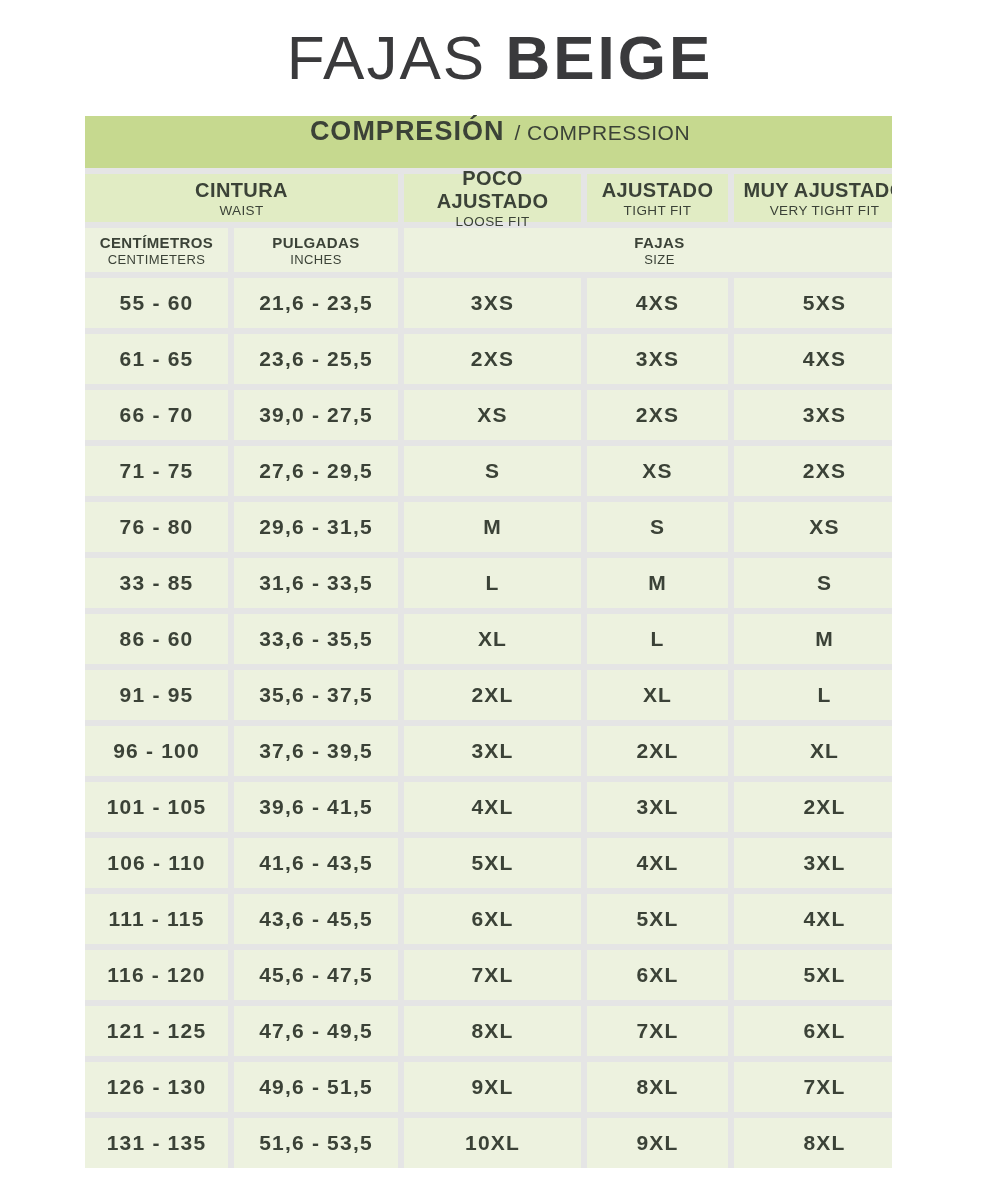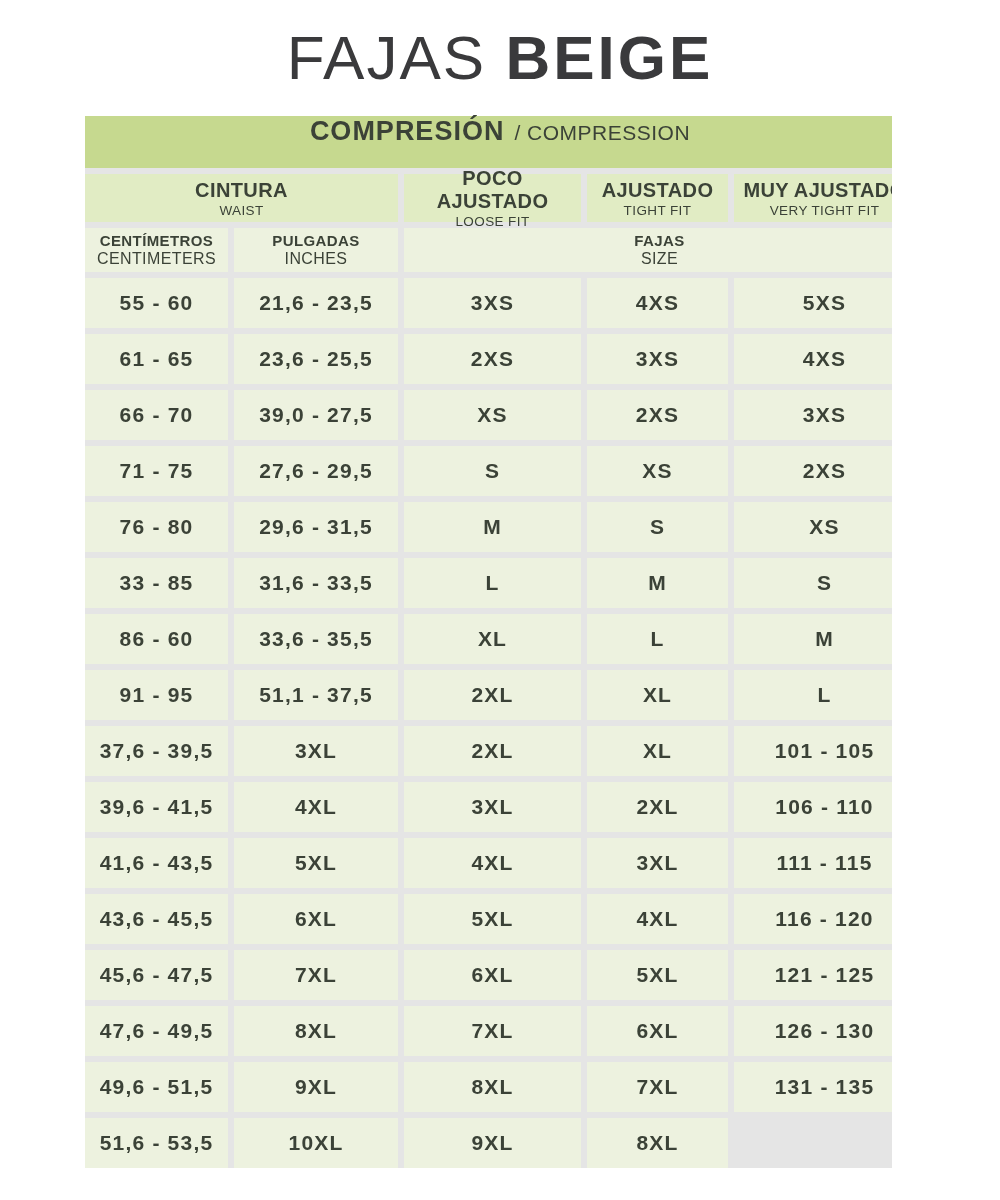--- a/index.html
+++ b/index.html
@@ -69,21 +69,21 @@
   .hdr-cintura { grid-column: 1 / 3; }
   .hdr-group .es { font-weight: 700; font-size: 20px; letter-spacing: 0.4px; }
   .hdr-group .en { font-weight: 400; font-size: 13.5px; letter-spacing: 0.4px; margin-top: 1px; }
 
   .hdr-sub {
     height: 44px;
     background: var(--cell-bg, #edf2df);
   }
   .hdr-talla { grid-column: 3 / -1; }
   .hdr-sub .es { font-weight: 700; font-size: 15px; letter-spacing: 0.4px; text-align: center; }
-  .hdr-sub .en { font-weight: 400; font-size: 16px; letter-spacing: 0.4px; margin-top: 1px; }
+  .hdr-sub .en { font-weight: 400; font-size: 13px; letter-spacing: 0.4px; margin-top: 1px; }
 
   .data-cell {
     height: 50px;
     background: var(--cell-bg, #edf2df);
     font-size: 21px;
     font-weight: 700;
     letter-spacing: 1.2px;
     white-space: nowrap;
   }
 </style>
@@ -164,24 +164,25 @@
       <div class="cell data-cell">31,6 - 33,5</div>
       <div class="cell data-cell">L</div>
       <div class="cell data-cell">M</div>
       <div class="cell data-cell">S</div>
       <div class="cell data-cell">86 - 60</div>
       <div class="cell data-cell">33,6 - 35,5</div>
       <div class="cell data-cell">XL</div>
       <div class="cell data-cell">L</div>
       <div class="cell data-cell">M</div>
       <div class="cell data-cell">91 - 95</div>
-      <div class="cell data-cell">51,1 - 37,5</div>
+      <div class="cell data-cell">35,6 - 37,5</div>
       <div class="cell data-cell">2XL</div>
       <div class="cell data-cell">XL</div>
       <div class="cell data-cell">L</div>
+      <div class="cell data-cell">96 - 100</div>
       <div class="cell data-cell">37,6 - 39,5</div>
       <div class="cell data-cell">3XL</div>
       <div class="cell data-cell">2XL</div>
       <div class="cell data-cell">XL</div>
       <div class="cell data-cell">101 - 105</div>
       <div class="cell data-cell">39,6 - 41,5</div>
       <div class="cell data-cell">4XL</div>
       <div class="cell data-cell">3XL</div>
       <div class="cell data-cell">2XL</div>
       <div class="cell data-cell">106 - 110</div>

